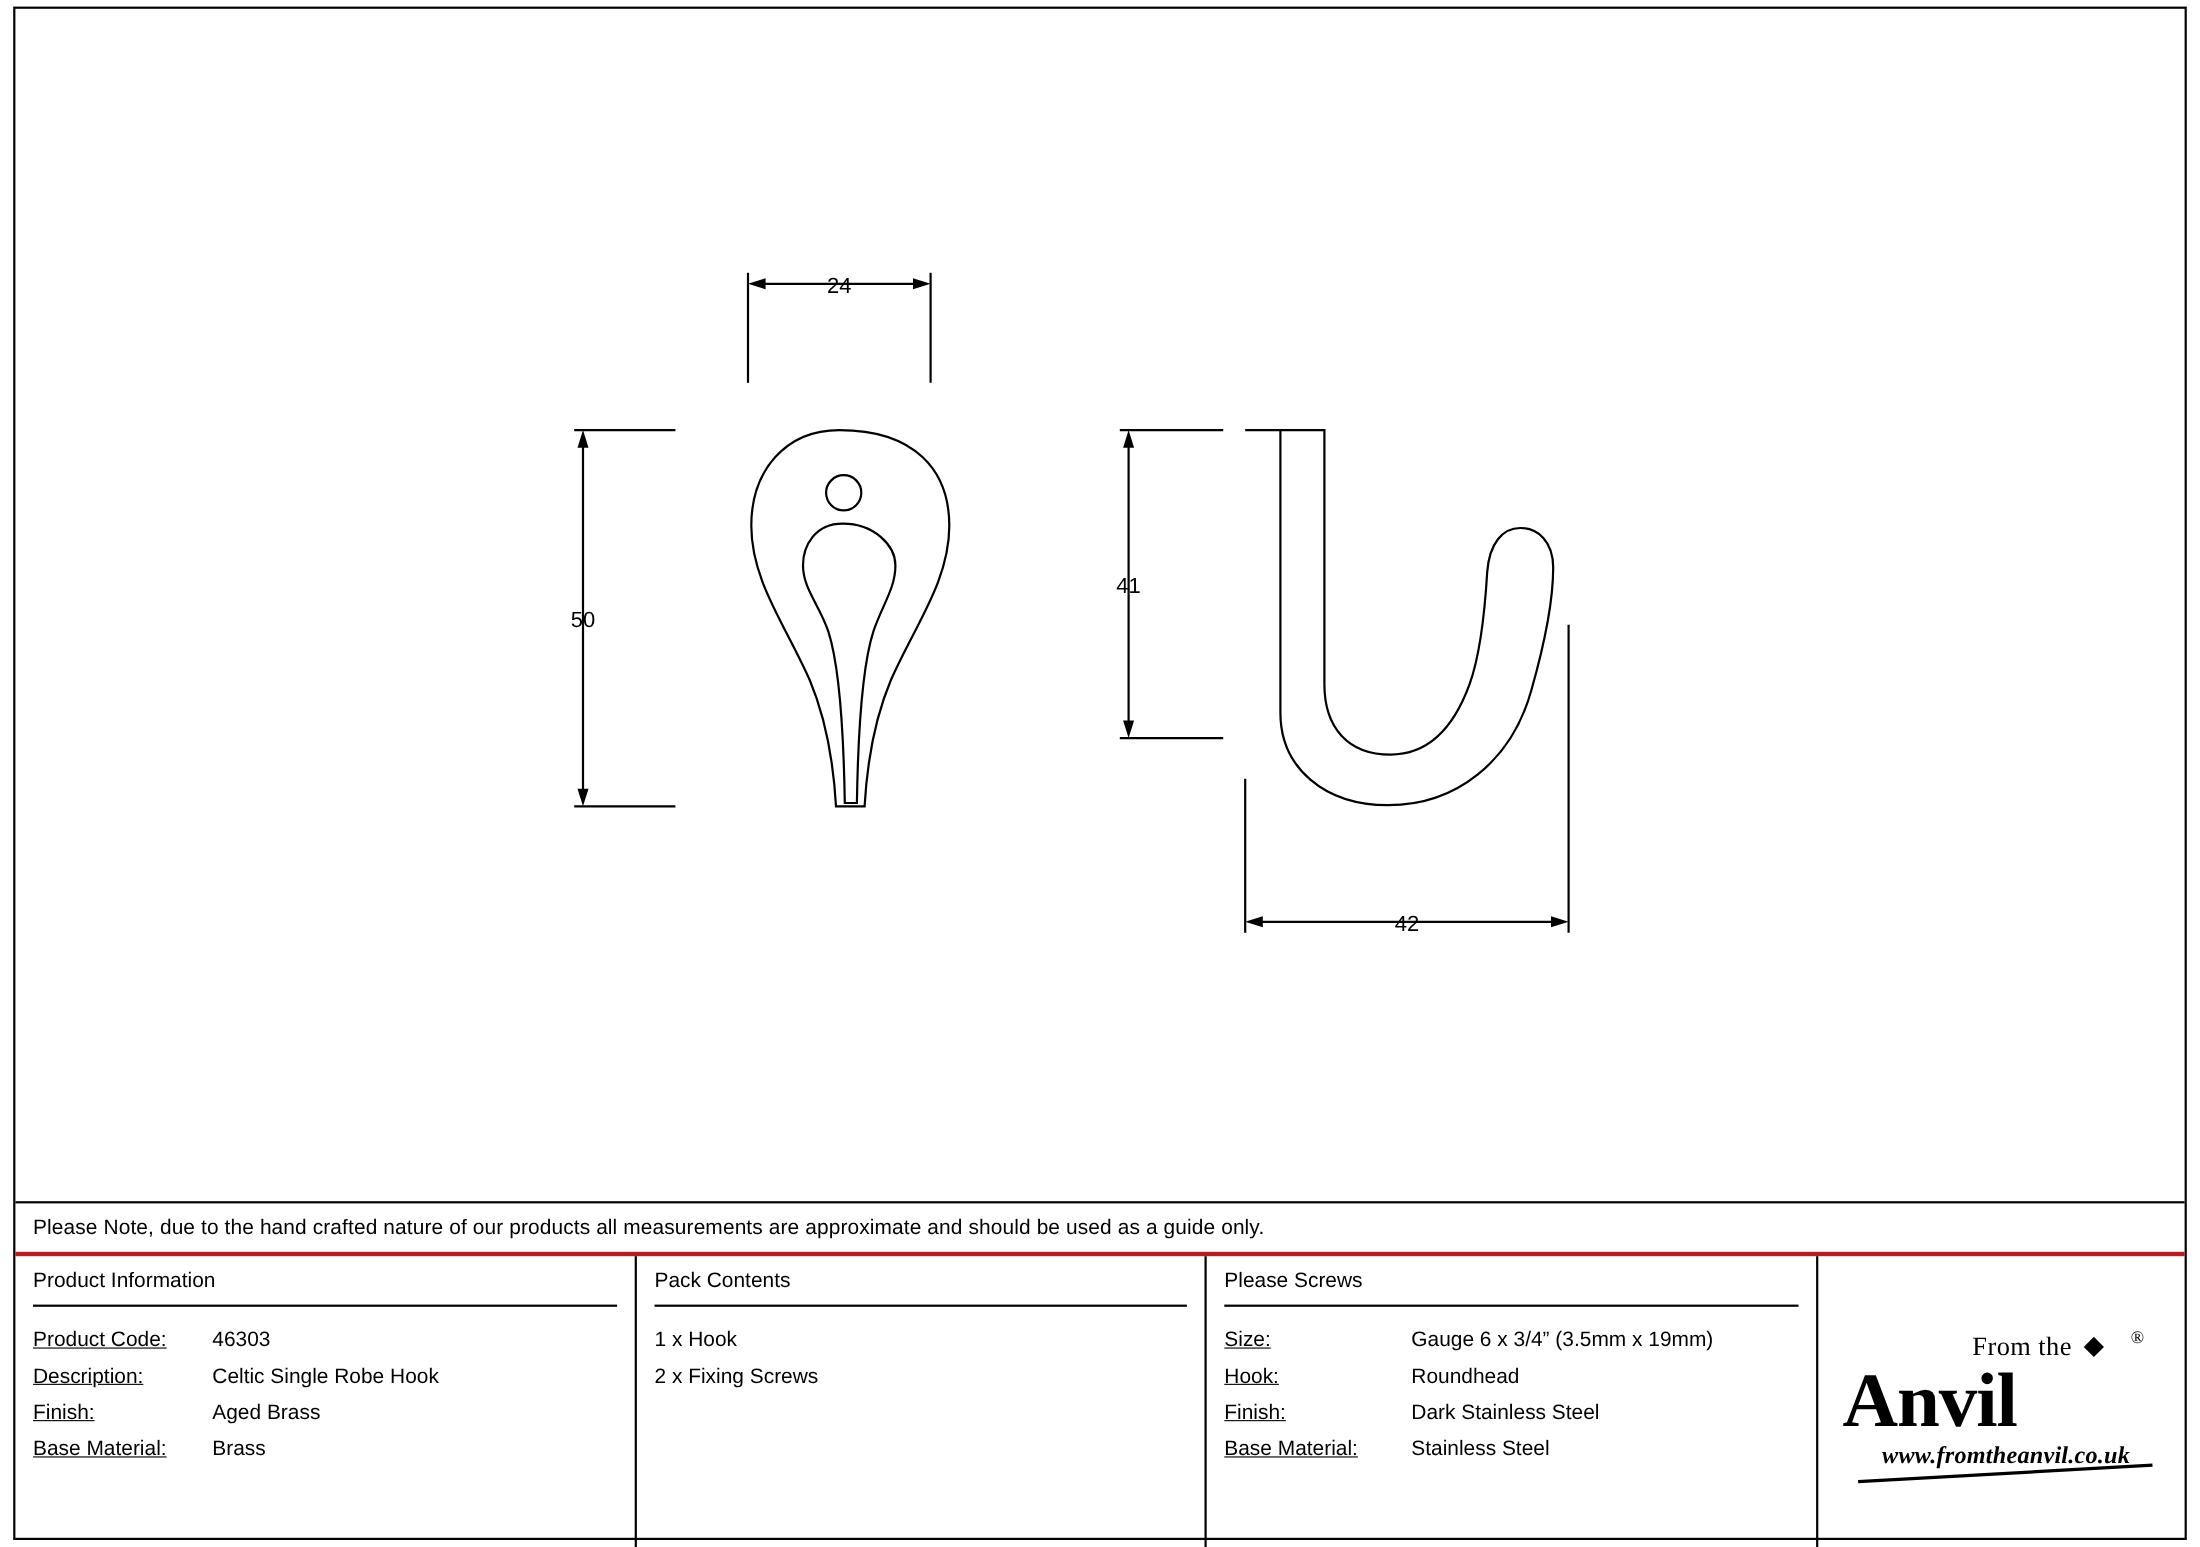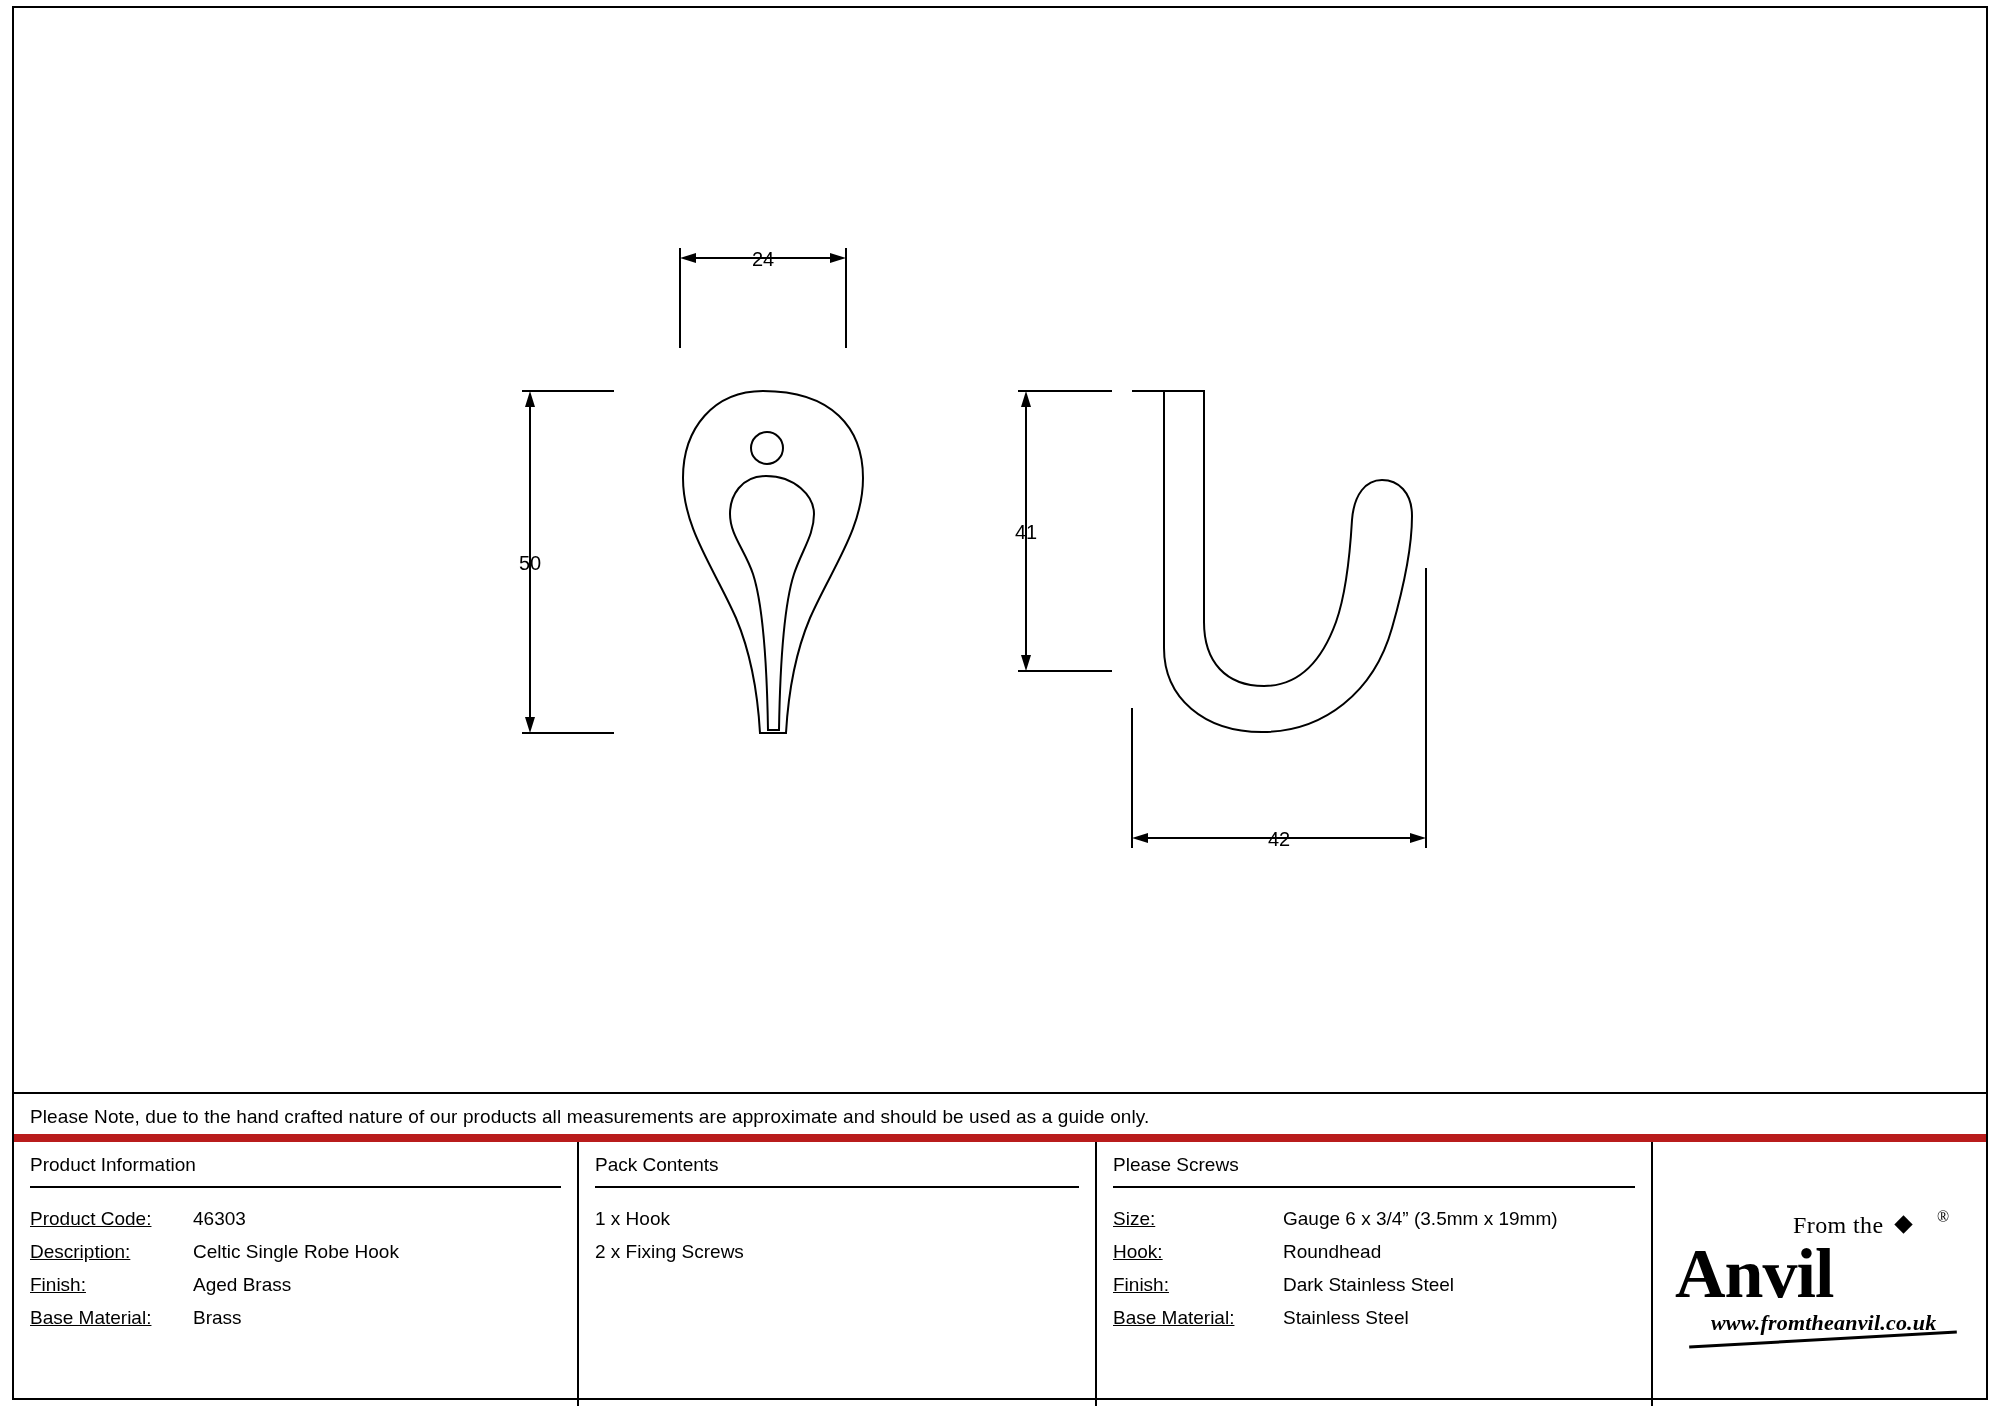--- a/index.html
+++ b/index.html
@@ -30,21 +30,21 @@
     width: 1972px;
     height: 1084px;
   }
   .note-row {
     position: absolute;
     left: 0;
     top: 1084px;
     width: 1972px;
     height: 50px;
     border-top: 2px solid #000;
-    border-bottom: 8px solid #b91c1c;
+    border-bottom: 4px solid #b91c1c;
     box-sizing: border-box;
   }
   .note-text {
     position: absolute;
     left: 16px;
     top: 12px;
     font-size: 19px;
     letter-spacing: 0.1px;
     white-space: nowrap;
   }

